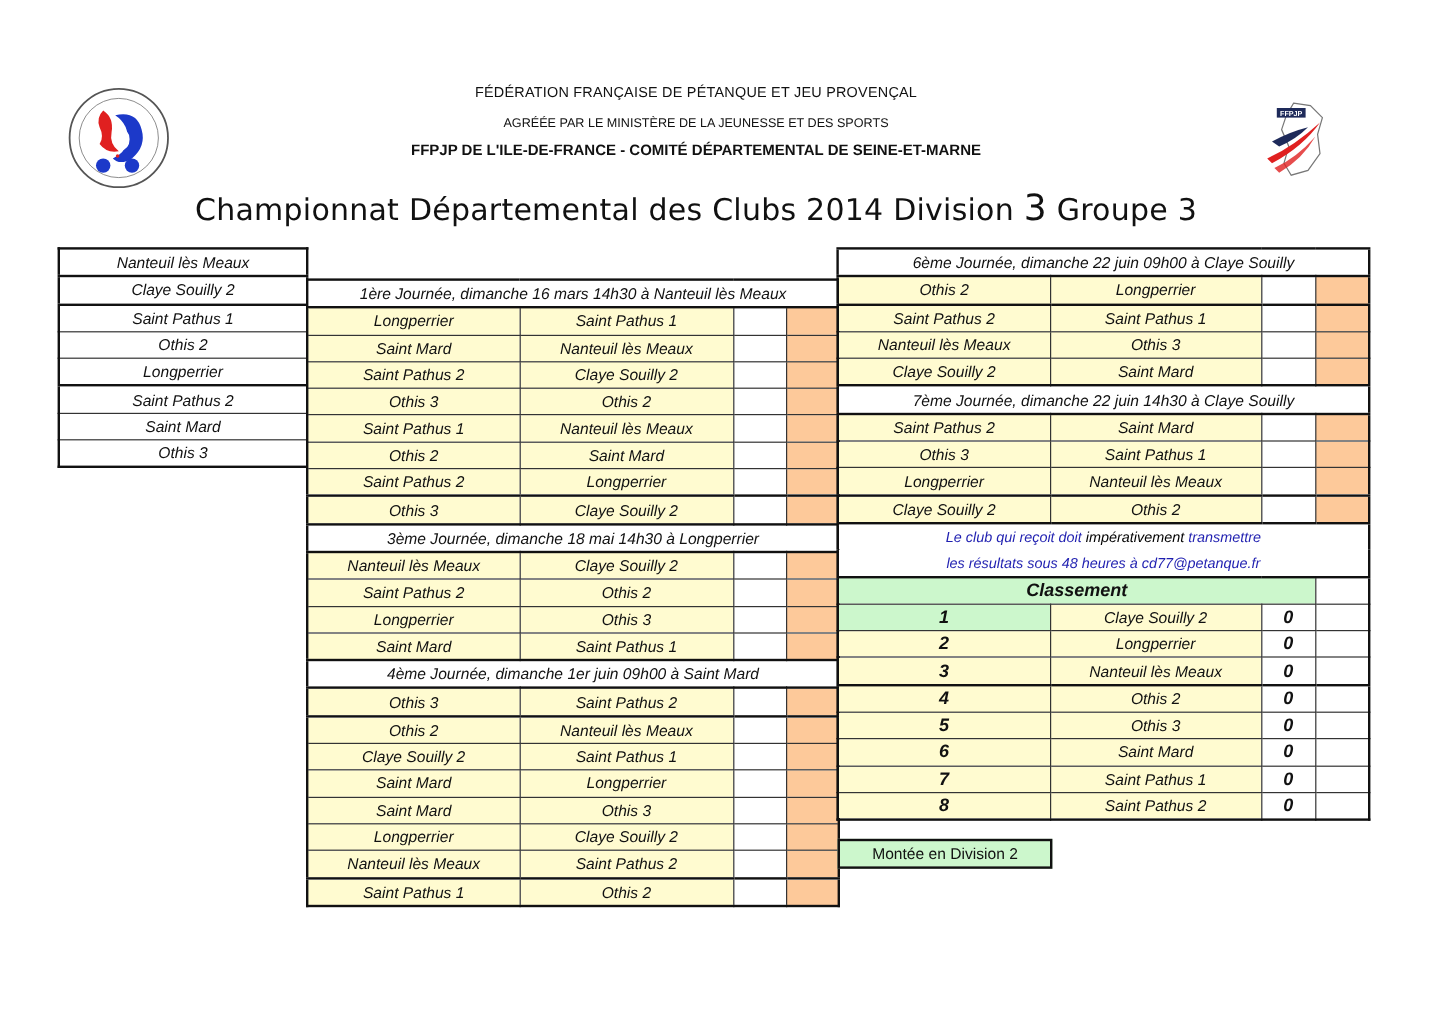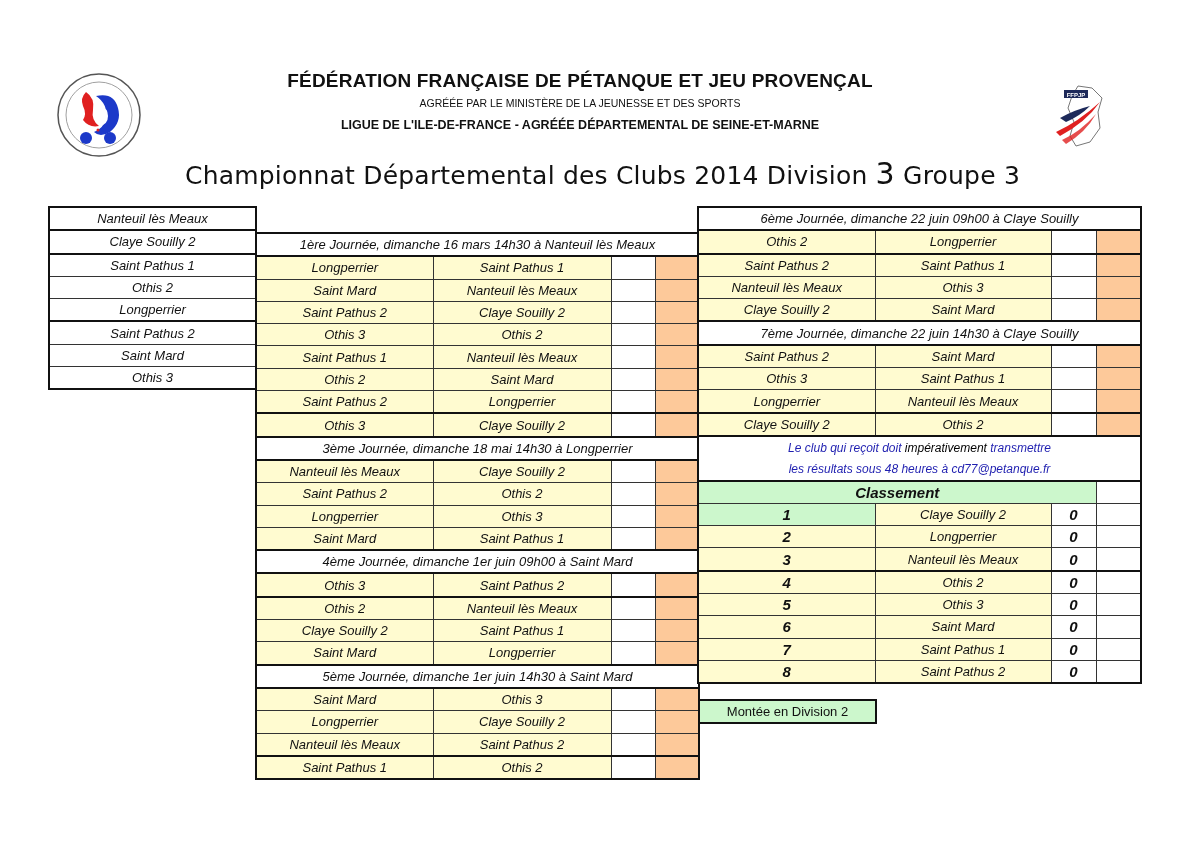--- a/index.html
+++ b/index.html
@@ -1,22 +1,22 @@
 <!DOCTYPE html>
 <html><head>
 <meta charset="utf-8">
 <style>
   html, body { margin:0; padding:0; background:#ffffff; }
   body { width:1200px; height:845px; position:relative; overflow:hidden; font-family:"Liberation Sans", sans-serif; color:#111; }
   .logo-left { position:absolute; left:56px; top:72px; width:86px; height:86px; }
   .logo-right { position:absolute; left:1040px; top:80px; width:80px; height:80px; }
-  .hdr1 { position:absolute; left:0; width:1160px; top:70px; text-align:center; font-weight:bold; font-size:19px; letter-spacing:0.2px; }
+  .hdr1 { position:absolute; left:0; width:1160px; top:70px; text-align:center; font-weight:normal; font-size:12px; letter-spacing:0.2px; }
   .hdr2 { position:absolute; left:0; width:1160px; top:97px; text-align:center; font-size:10.5px; }
   .hdr3 { position:absolute; left:0; width:1160px; top:118px; text-align:center; font-weight:bold; font-size:12.5px; }
-  .title { position:absolute; left:140px; width:880px; top:156px; text-align:right; font-family:"DejaVu Sans", sans-serif; font-size:25px; letter-spacing:0.2px; }
+  .title { position:absolute; left:140px; width:880px; top:156px; text-align:center; font-family:"DejaVu Sans", sans-serif; font-size:25px; letter-spacing:0.2px; }
   .title .big { font-size:30px; }
 
   .grid { position:absolute; border-collapse:collapse; table-layout:fixed;font-style:italic; }
   .grid td { height:21.3px; padding:0; font-size:13px; text-align:center; border:1px solid #333; white-space:nowrap; overflow:hidden; }
   .team-list { left:48px; top:206px; width:207px; border:2px solid #111; }
   .team-list td { background:#fff; }
   .team-list tr.thick td { border-top:2px solid #111; }
 
   .sched { top:206px; border:2px solid #111; }
   .sched-mid { left:255px; width:443px;margin-top:26px; }
@@ -58,21 +58,21 @@
   <path d="M38 6 l14 2 l10 10 l-4 14 l2 16 l-10 14 l-14 4 l-6 -10 l4 -14 l-6 -14 l4 -12z" fill="#fff" stroke="#777" stroke-width="1"></path>
   <rect x="24" y="10" width="24" height="8" fill="#1e2a5a"></rect>
   <text x="36" y="17" font-size="6" fill="#fff" text-anchor="middle" font-family="Liberation Sans, sans-serif" font-weight="bold">FFPJP</text>
   <path d="M20 38 q14 -8 30 -12 q-10 10 -24 16 z" fill="#1e2a5a"></path>
   <path d="M16 52 q22 -10 44 -30 q-14 20 -40 34 z" fill="#e02020"></path>
   <path d="M22 60 q18 -8 34 -26 q-10 18 -30 30 z" fill="#e02020" opacity="0.8"></path>
 </svg>
 
 <div class="hdr1">FÉDÉRATION FRANÇAISE DE PÉTANQUE ET JEU PROVENÇAL</div>
 <div class="hdr2">AGRÉÉE PAR LE MINISTÈRE DE LA JEUNESSE ET  DES SPORTS</div>
-<div class="hdr3">LIGUE DE L'ILE-DE-FRANCE - AGRÉÉE DÉPARTEMENTAL DE SEINE-ET-MARNE</div>
+<div class="hdr3">FFPJP DE L'ILE-DE-FRANCE - COMITÉ DÉPARTEMENTAL DE SEINE-ET-MARNE</div>
 <div class="title"><span>Championnat Départemental des Clubs 2014 Division </span><span class="big">3</span><span> Groupe 3</span></div>
 
 <table class="grid team-list">
   <colgroup>
       <col style="width:207px">
     </colgroup>
   <tbody>
       <tr>
         <td>Nanteuil lès Meaux</td>
       </tr>
@@ -212,23 +212,20 @@
         <td class="s2"></td>
       </tr>
   <tr>
         <td class="ta">Saint Mard</td>
         <td class="tb">Longperrier</td>
         <td class="s1"></td>
         <td class="s2"></td>
       </tr>
 
   <tr>
-        <td class="day" colspan="4">5ème Journée, dimanche 1er juin  14h30 à Saint Mard</td>
-      </tr>
-  <tr>
         <td class="ta">Saint Mard</td>
         <td class="tb">Othis 3</td>
         <td class="s1"></td>
         <td class="s2"></td>
       </tr>
   <tr>
         <td class="ta">Longperrier</td>
         <td class="tb">Claye Souilly 2</td>
         <td class="s1"></td>
         <td class="s2"></td>

